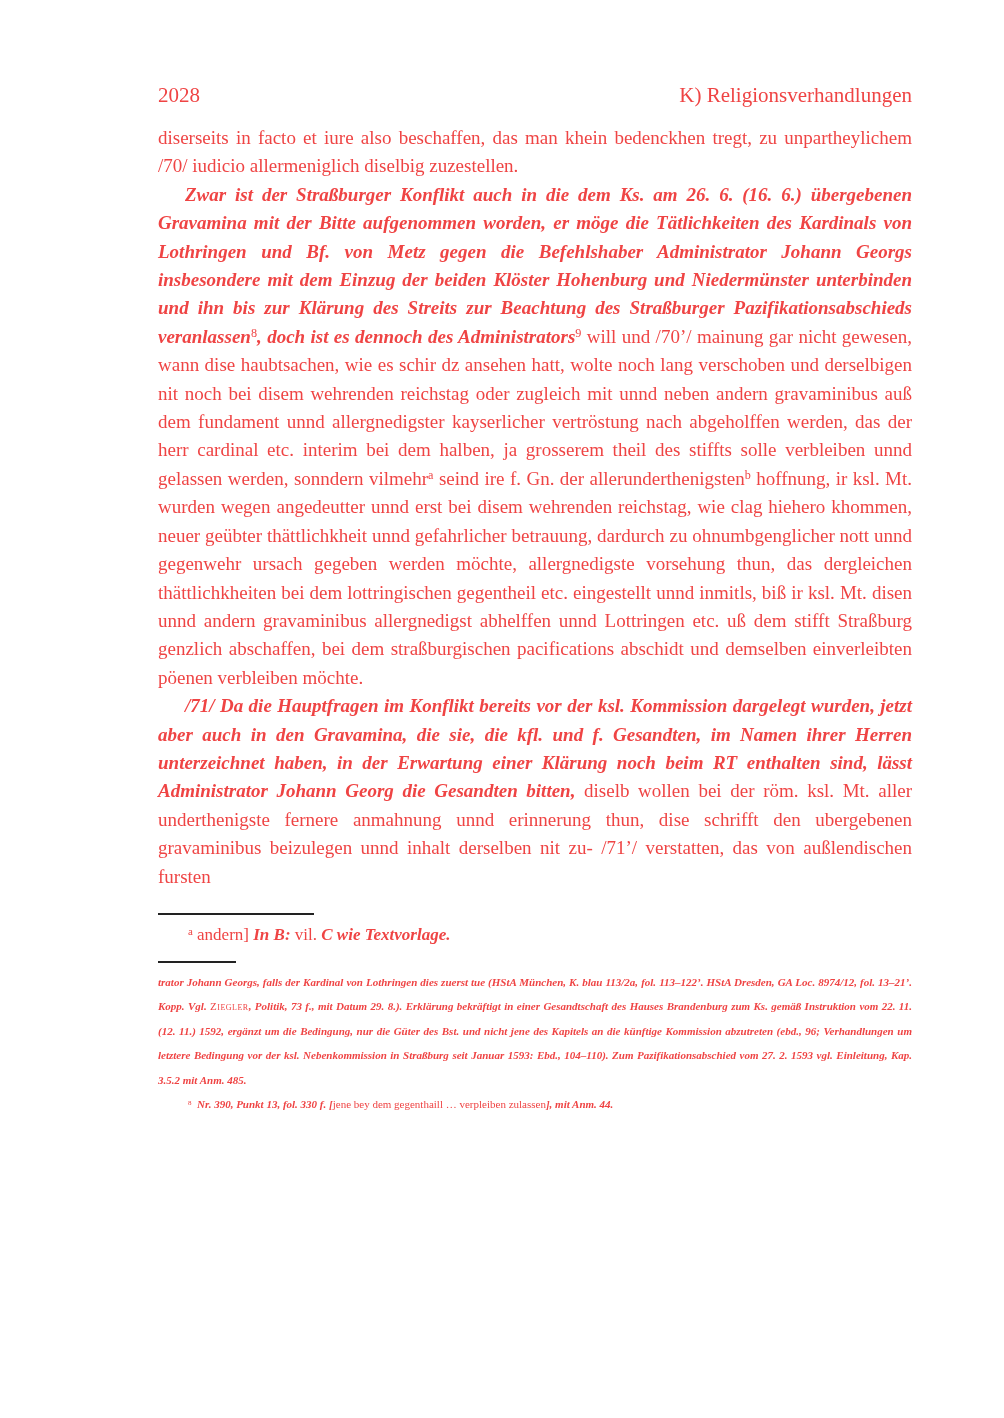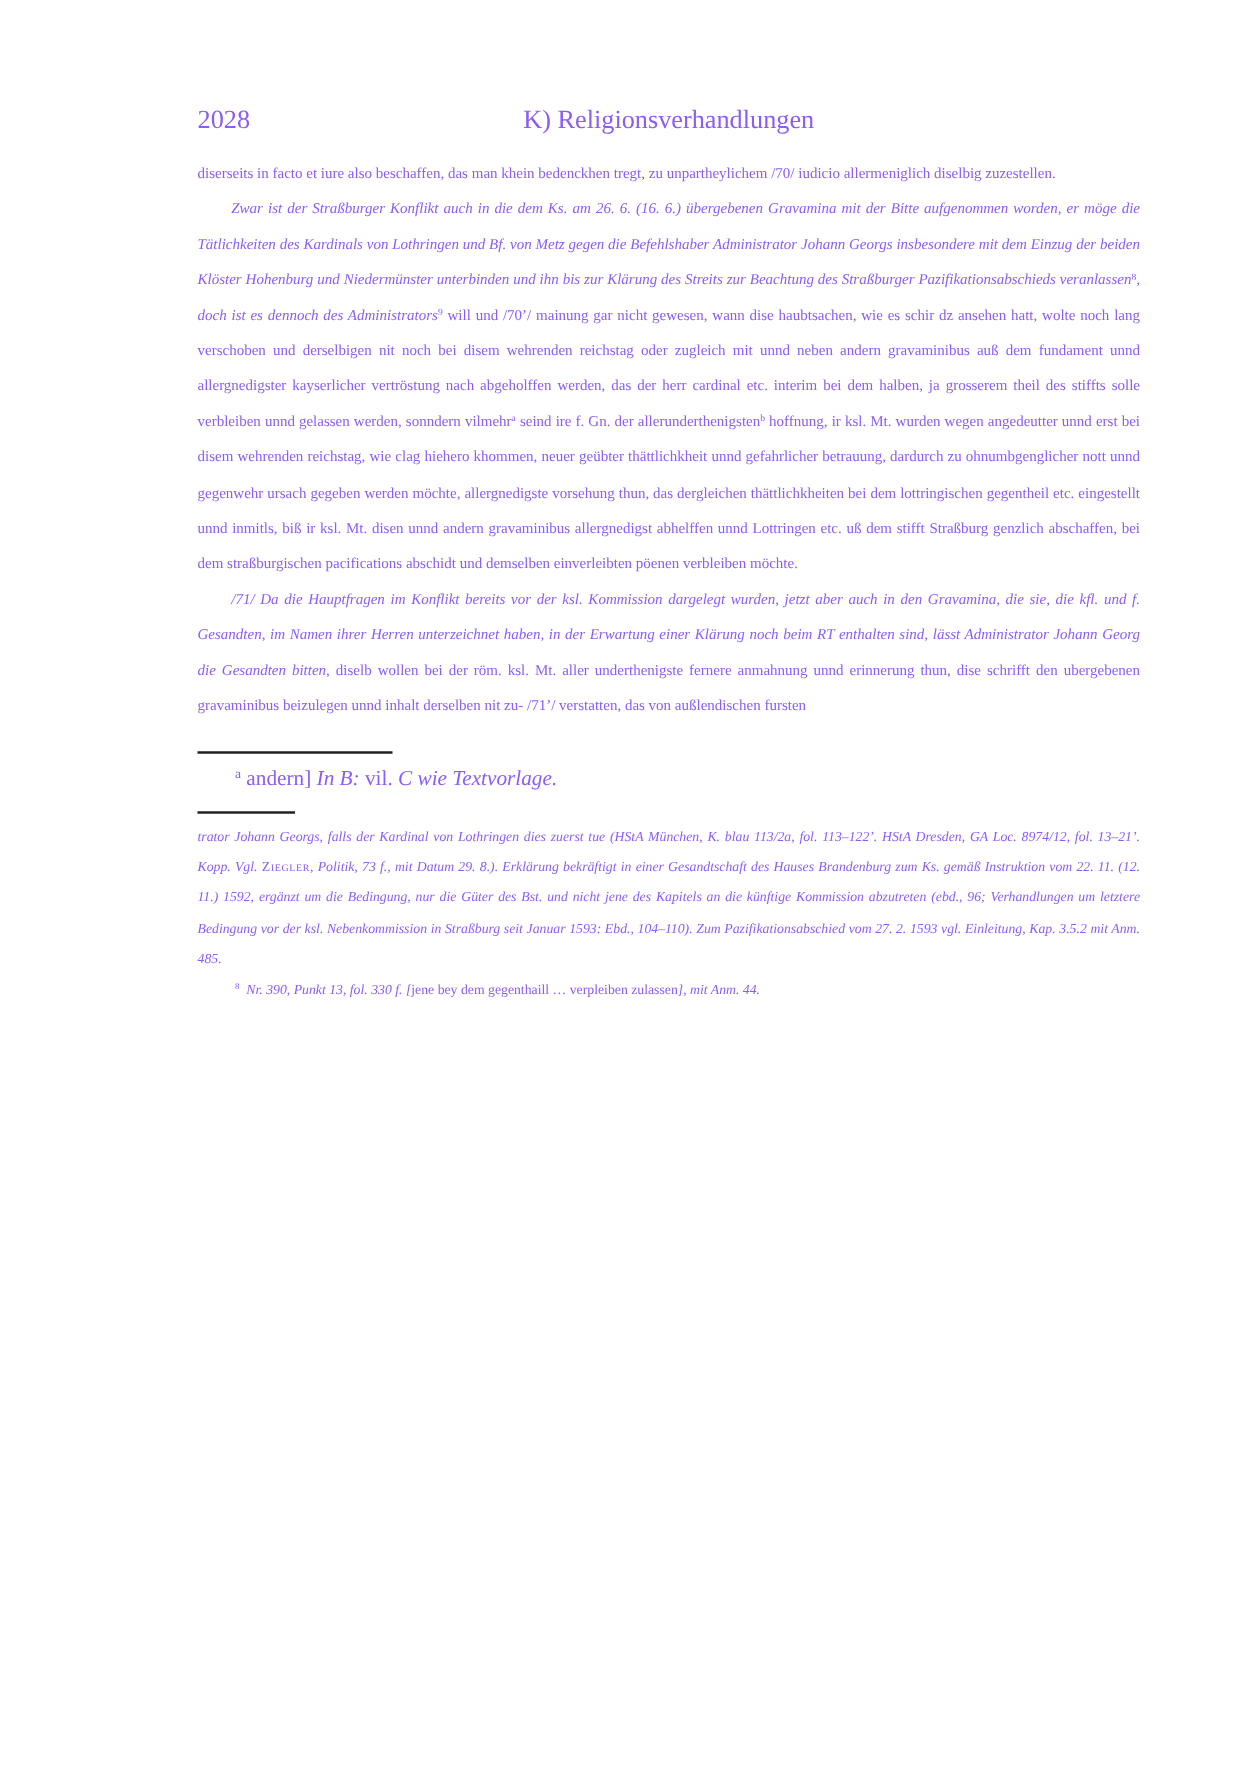--- a/index.html
+++ b/index.html
@@ -6,50 +6,50 @@
     margin: 0;
     padding: 0;
     background: #ffffff;
   }
   .page {
     position: relative;
     width: 1004px;
     height: 1418px;
     box-sizing: border-box;
     background: #ffffff;
-    color: #8b5cf6;
+    color: #ef4444;
     padding: 82px 92px 0 158px;
     overflow: hidden;
     font-family: "Liberation Serif", "DejaVu Serif", serif;
     font-kerning: normal;
   }
   
   .pagehead {
     position: relative;
     height: 27px;
     font-size: 21px;
     line-height: 27px;
     margin-bottom: 15px;
   }
   .pageno { position: absolute; left: 0; top: 0; }
-  .runhead { position: absolute; left: 0; right: 0; text-align: center; }
+  .runhead { position: absolute; left: 0; right: 0; text-align: right; }
 
   
   .bodytext {
-    font-size: 12px;
+    font-size: 19px;
     line-height: 28.4px;
     text-align: justify;
     hyphens: none;
   }
   .para { margin: 0; }
   .para.indent { text-indent: 27px; }
 
   
   .run-r  { font-style: normal; }
-  .run-i  { font-style: italic; }
+  .run-i  { font-style: italic; font-weight: bold; }
   .run-sup {
     font-style: normal;
     font-size: 64%;
     position: relative;
     top: -0.48em;
     line-height: 0;
   }
   .run-sc {
     font-style: normal;
     font-variant: small-caps;

